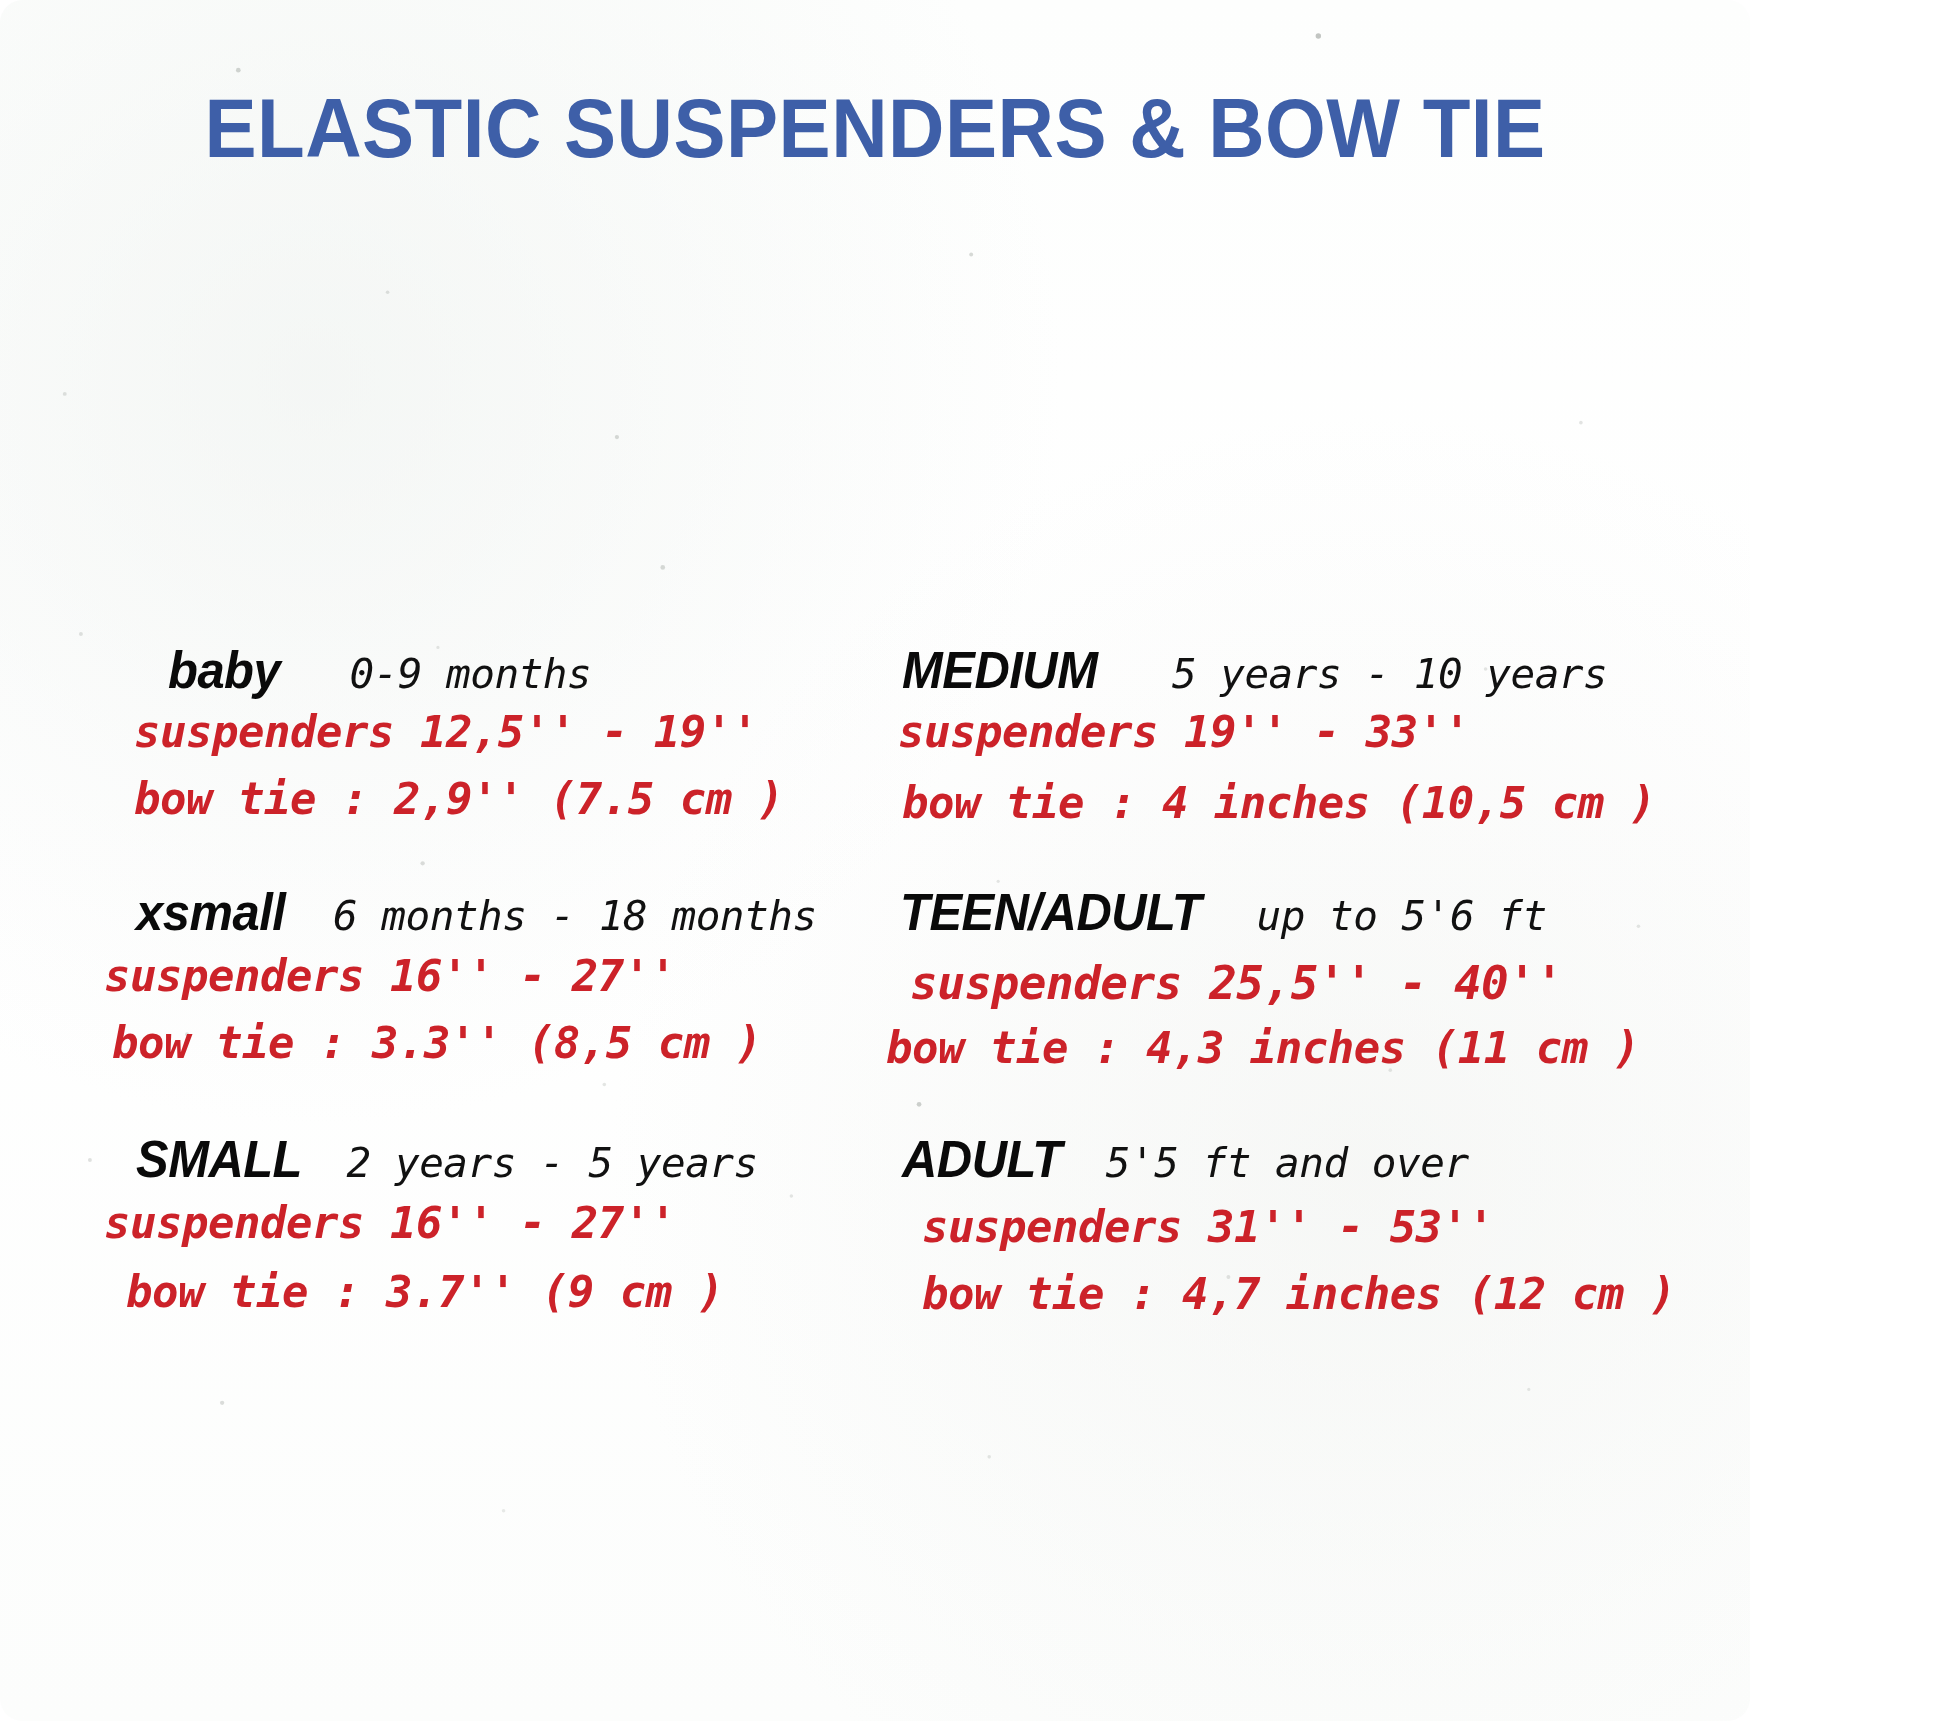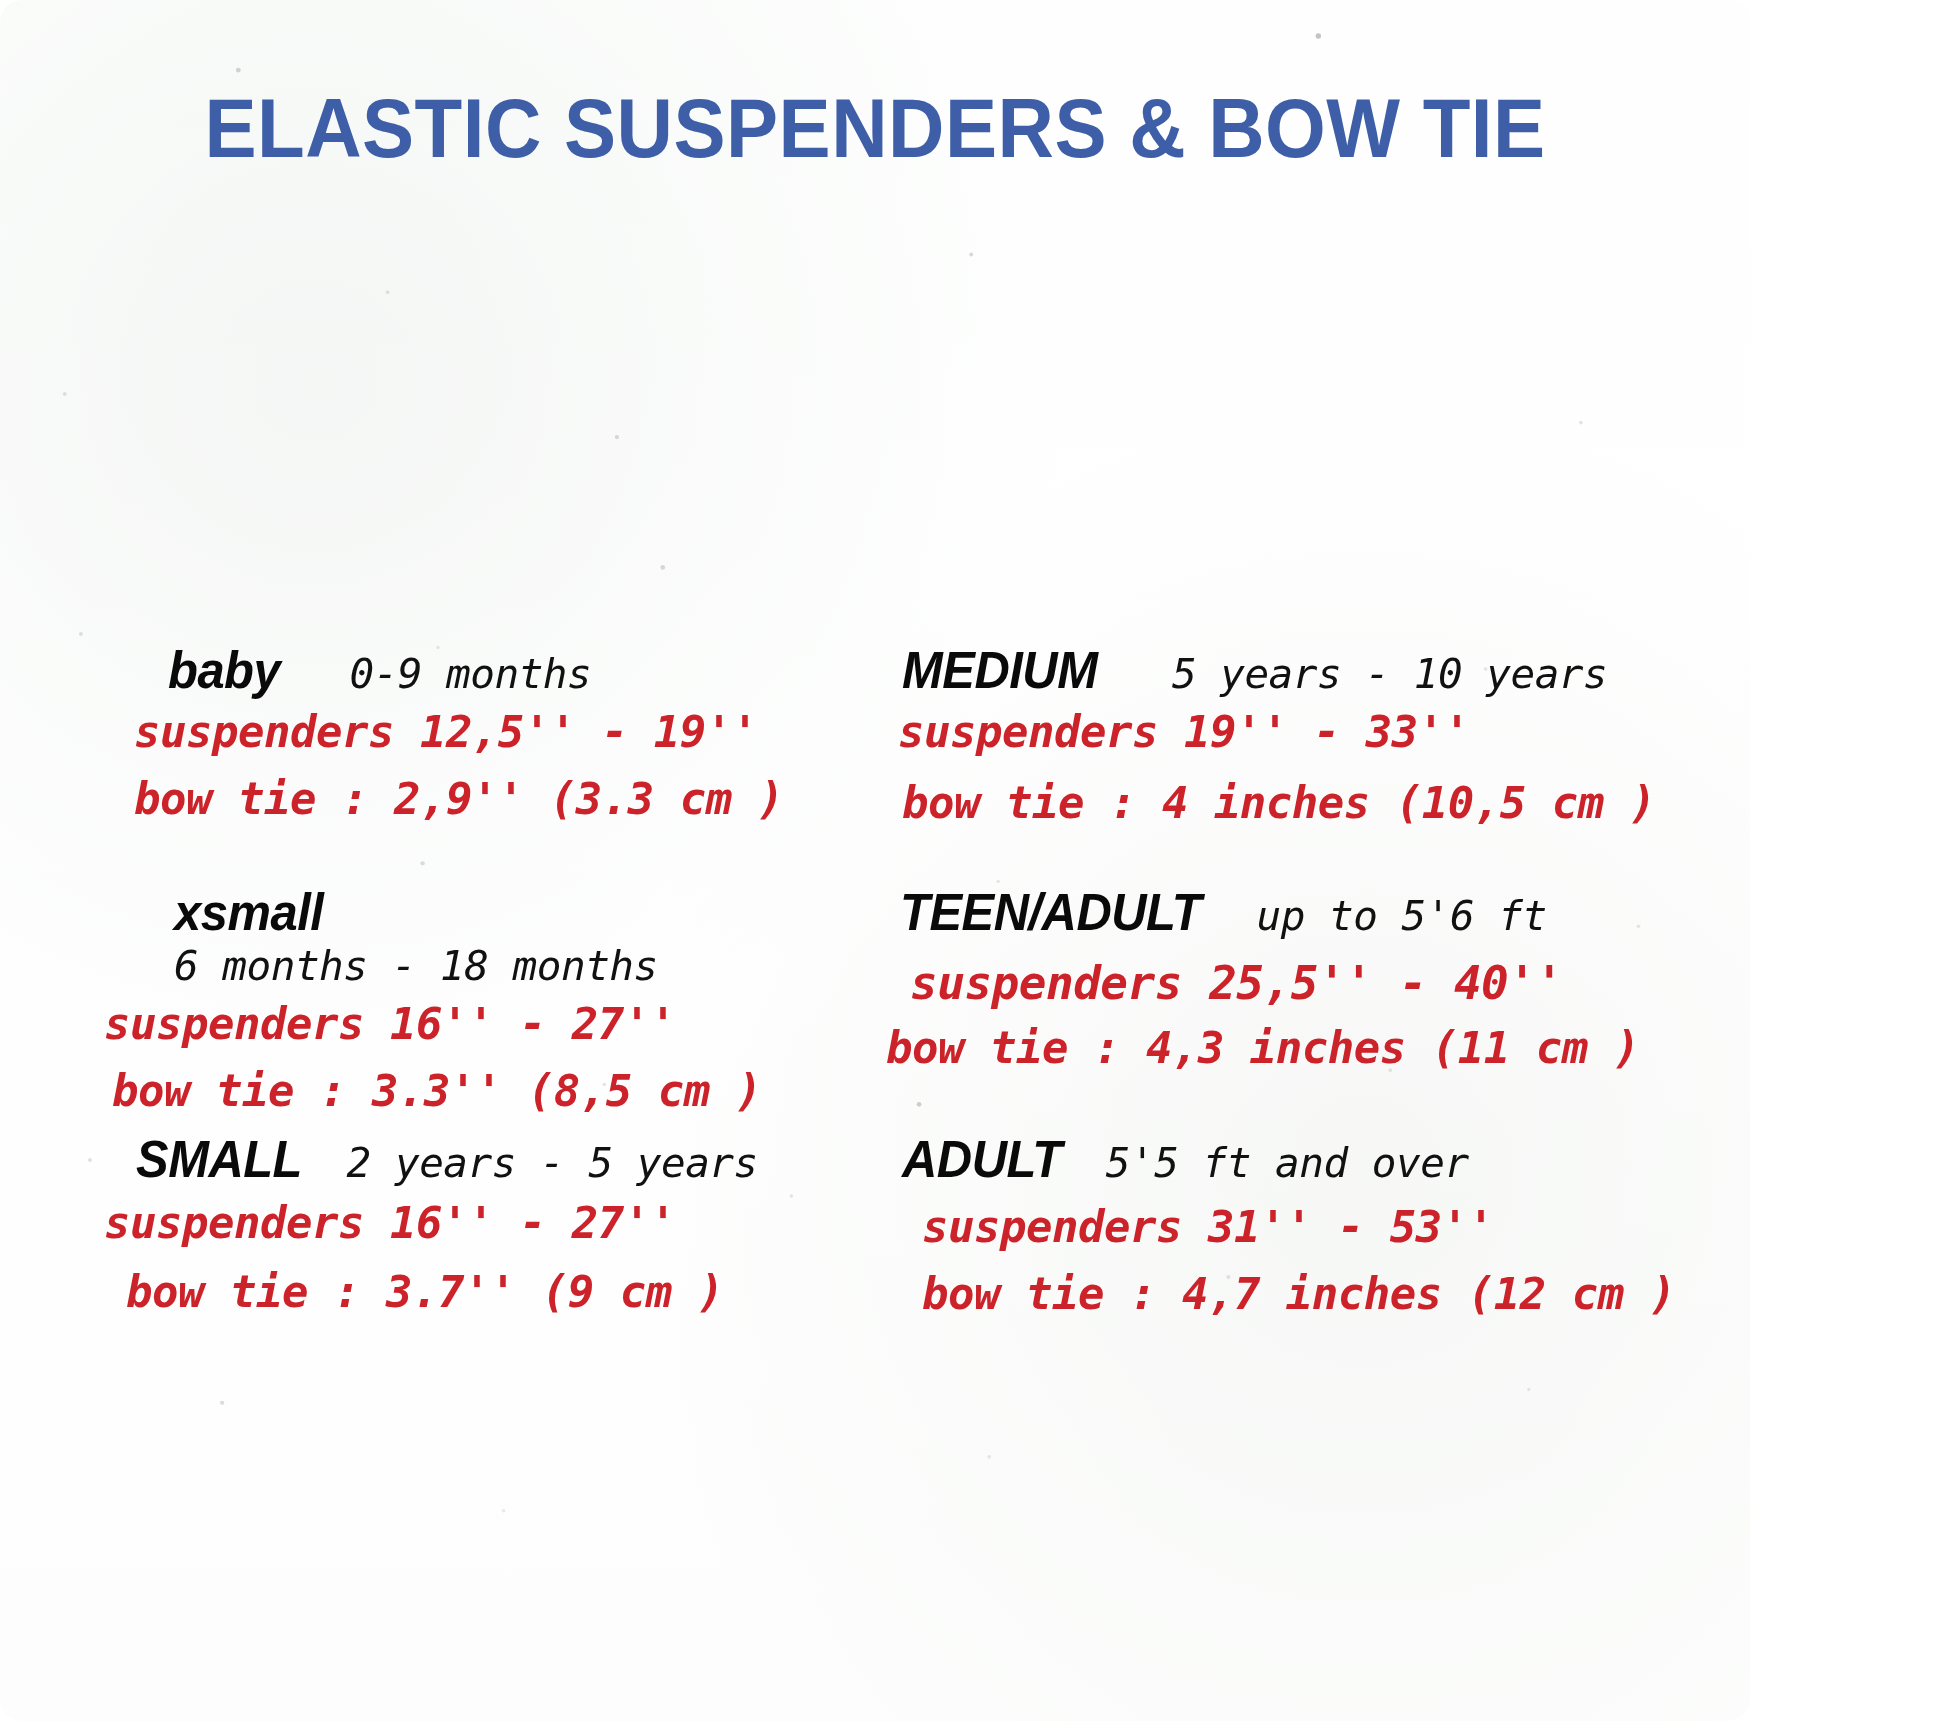--- a/index.html
+++ b/index.html
@@ -112,21 +112,21 @@
     letter-spacing: -0.5px;
     white-space: nowrap;
   }
 
   
   .b-baby .block-head { margin-left: 168px; }
   .b-baby .age-range  { margin-left: 62px; }
   .b-baby .l1 { margin-left: 134px; margin-top: 6px; }
   .b-baby .l2 { margin-left: 134px; margin-top: 16px; }
 
-  .b-xsmall .block-head { margin-left: 136px; margin-top: 4px; flex-direction: column; }
+  .b-xsmall .block-head { margin-left: 136px; margin-top: 4px; }
   .b-xsmall .age-range  { margin-left: 38px; }
   .b-xsmall .l1 { margin-left: 104px; margin-top: 8px; }
   .b-xsmall .l2 { margin-left: 112px; margin-top: 16px; }
 
   .b-small .block-head { margin-left: 136px; margin-top: 8px; }
   .b-small .age-range  { margin-left: 34px; }
   .b-small .l1 { margin-left: 104px; margin-top: 8px; }
   .b-small .l2 { margin-left: 126px; margin-top: 18px; }
 
   .b-medium .block-head { margin-left: 22px; }
@@ -183,21 +183,21 @@
   </div>
 
   <div id="grid">
 
     <div class="size-block b-baby">
       <div class="block-head">
         <span class="size-name">baby</span>
         <span class="age-range">0-9 months</span>
       </div>
       <div class="line-red l1">suspenders 12,5'' - 19''</div>
-      <div class="line-red l2">bow tie : 2,9'' (3.3 cm )</div>
+      <div class="line-red l2">bow tie : 2,9'' (7.5 cm )</div>
     </div>
 
     <div class="size-block b-medium">
       <div class="block-head">
         <span class="size-name">MEDIUM</span>
         <span class="age-range">5 years - 10 years</span>
       </div>
       <div class="line-red l1">suspenders 19'' - 33''</div>
       <div class="line-red l2">bow tie : 4 inches (10,5 cm )</div>
     </div>

